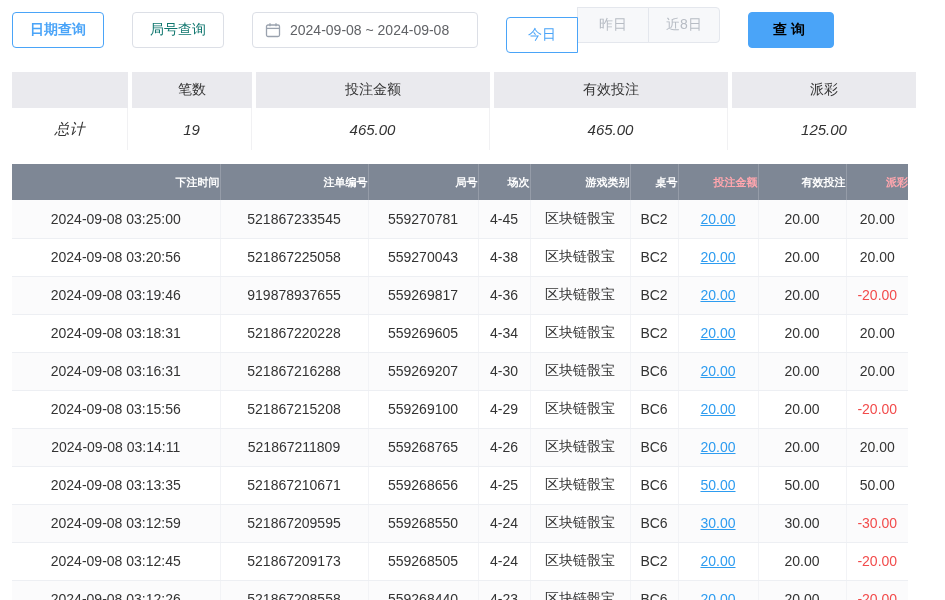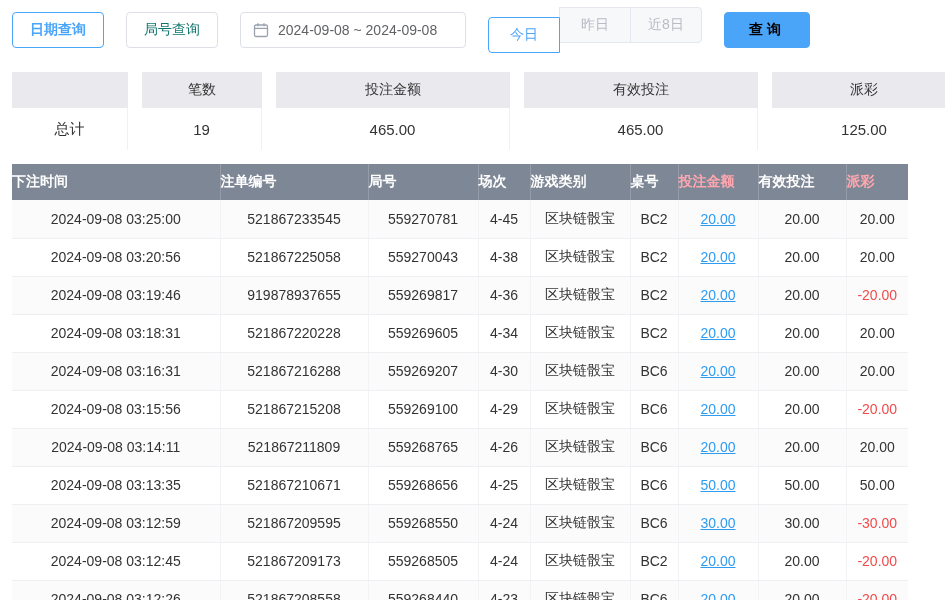--- a/index.html
+++ b/index.html
@@ -8,21 +8,21 @@
     background:#fff;
     font-family:"Liberation Sans", sans-serif;
     font-size:14px;
     color:#333;
   }
 
   
   .toolbar {
     display:flex; align-items:center;
     padding:10px 0 0 12px;
-    gap:22px;
+    gap:28px;
     height:50px;
   }
   .btn {
     height:36px; padding:0 17px;
     border:1px solid #dcdfe6; border-radius:4px;
     background:#fff; color:#0f766e;
     font-size:14px; font-family:inherit;
     cursor:pointer; white-space:nowrap;
   }
   .btn-outline-primary {
@@ -53,41 +53,41 @@
     color:var(--accent,#4aa4f8);
     position:relative; z-index:2;
   }
   .btn-group .muted { background:#f7f8fa; color:#b7bcc4; border-color:#e4e7ed;text-align:center; }
 
   
   .summary { margin:22px 12px 0; width:896px; }
   .s-head, .s-row {
     display:grid;
     grid-template-columns:116px 120px 234px 234px 184px;
-    column-gap:14px;
+    column-gap:4px;
   }
   .s-head .s-cell {
     background:#eaeaee; height:36px;
     display:flex; align-items:center; justify-content:center;
     color:#333; font-size:14px;
   }
   .s-row .s-cell {
     background:#fff; height:42px;
     display:flex; align-items:center; justify-content:center;
     border-right:1px solid #f1f1f3;
-    font-size:15px; color:#333;
+    font-size:15px; color:#333;font-style:italic;
   }
   .s-row .s-cell:last-child { border-right:none; }
 
   
   .records { margin:14px 12px 0; width:896px; border-collapse:collapse; table-layout:fixed; }
   .records thead th {
     background:var(--table-header-bg,#7e8795);
-    color:#fff; font-weight:bold; font-size:14px;
-    height:36px; text-align:left;
+    color:#fff; font-weight:bold; font-size:11px;
+    height:36px; text-align:right;
     border-right:1px solid rgba(255,255,255,0.18);
   }
   .records thead th:last-child { border-right:none; }
   .records thead th.hl { color:var(--header-highlight,#ffa6ae); }
   .records tbody td {
     height:38px; text-align:center;
     border-bottom:1px solid #edeff3;
     border-right:1px solid #f2f3f6;
     color:#333; font-size:14px;
     overflow:hidden; white-space:nowrap;

